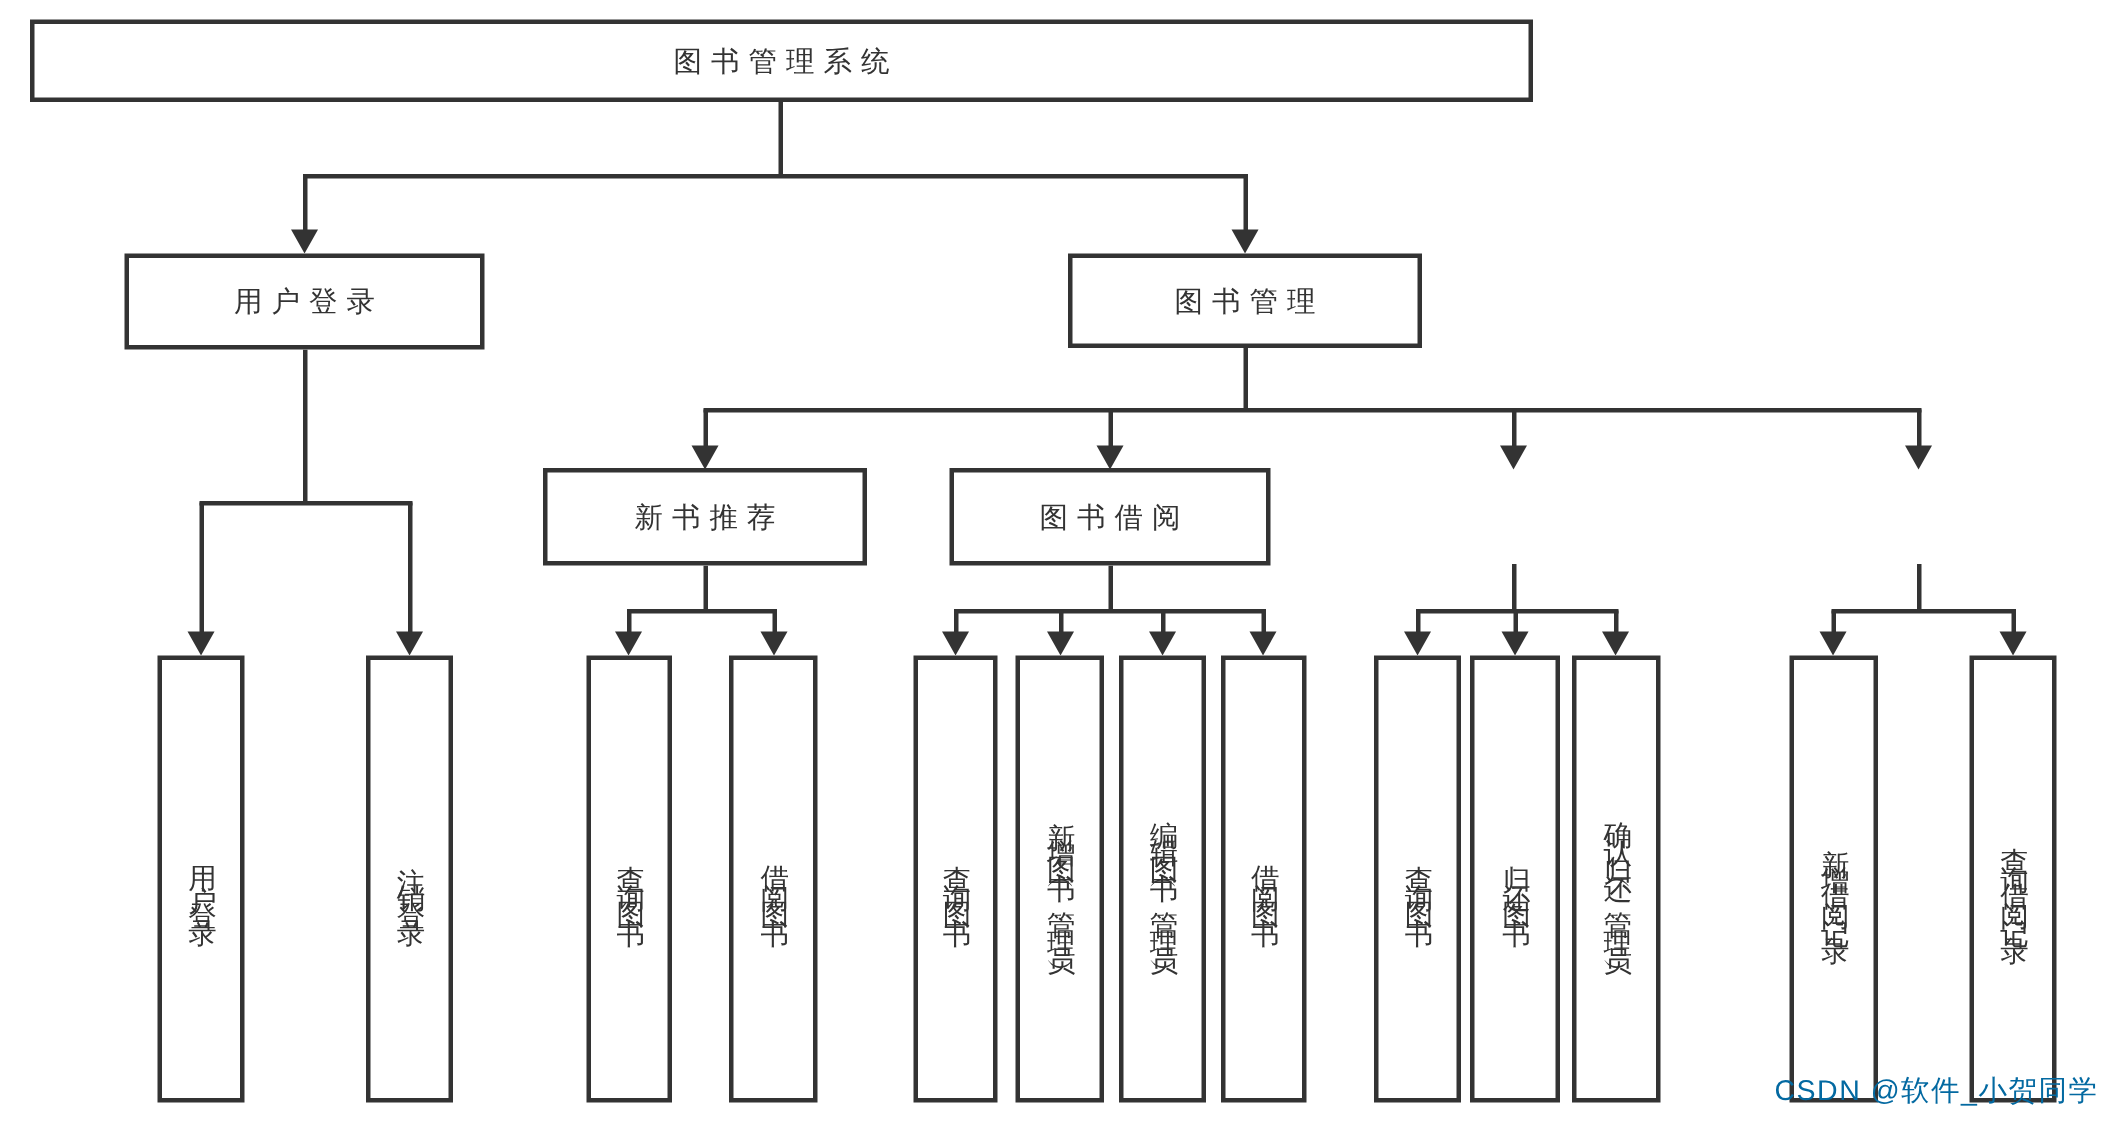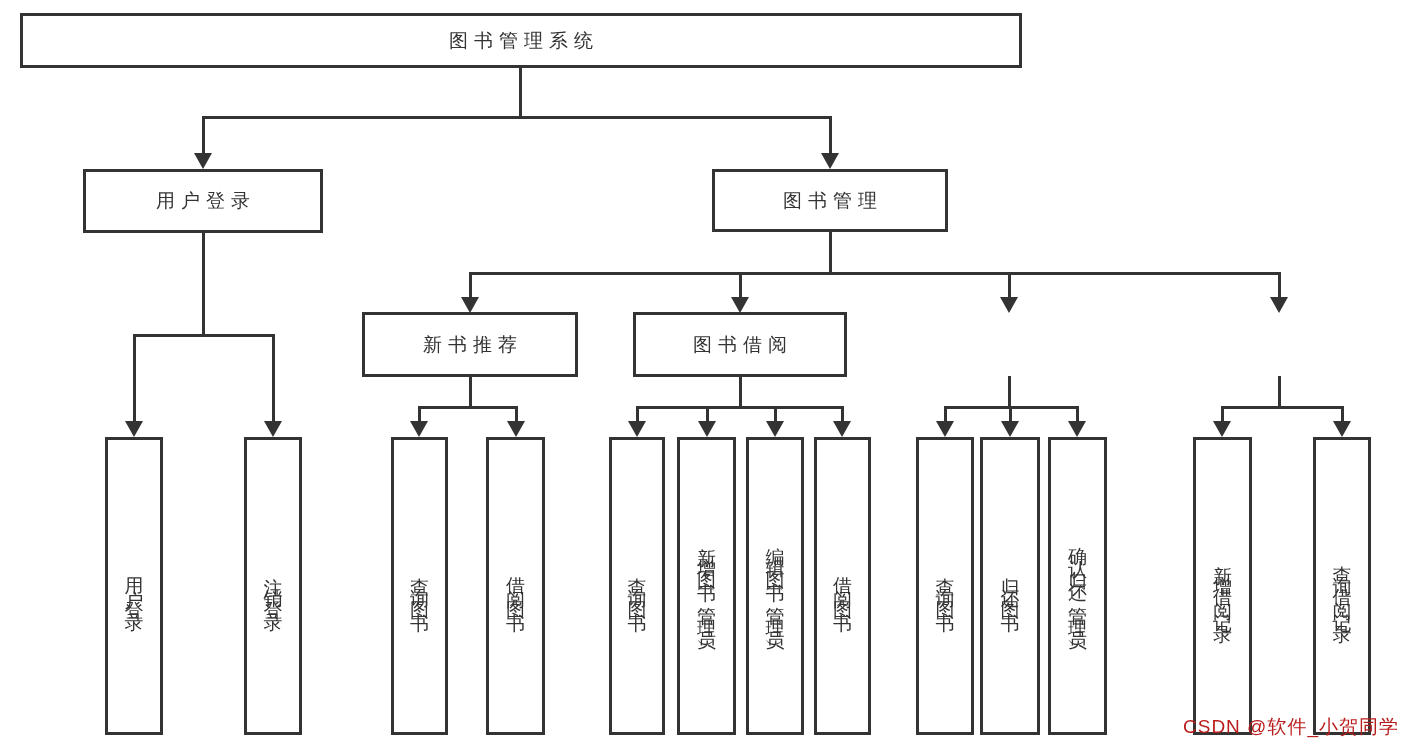--- a/index.html
+++ b/index.html
@@ -48,21 +48,21 @@
     width:0; height:0;
     border-left:9px solid transparent;
     border-right:9px solid transparent;
     border-top:16px solid #333333;
   }
   .watermark {
     position:absolute;
     left:1183px; top:714px;
     font-size:19px;
     letter-spacing:1px;
-    color:#b91c1c;
+    color:#0369a1;
     white-space:nowrap;
     z-index:10;
   }
 </style>
 </head>
 <body>
 
 <div id="diagram">
   <div class="watermark">CSDN @软件_小贺同学</div>
 <div class="cline" style="left: 519px; top: 68px; width: 3px; height: 49px;"></div>

